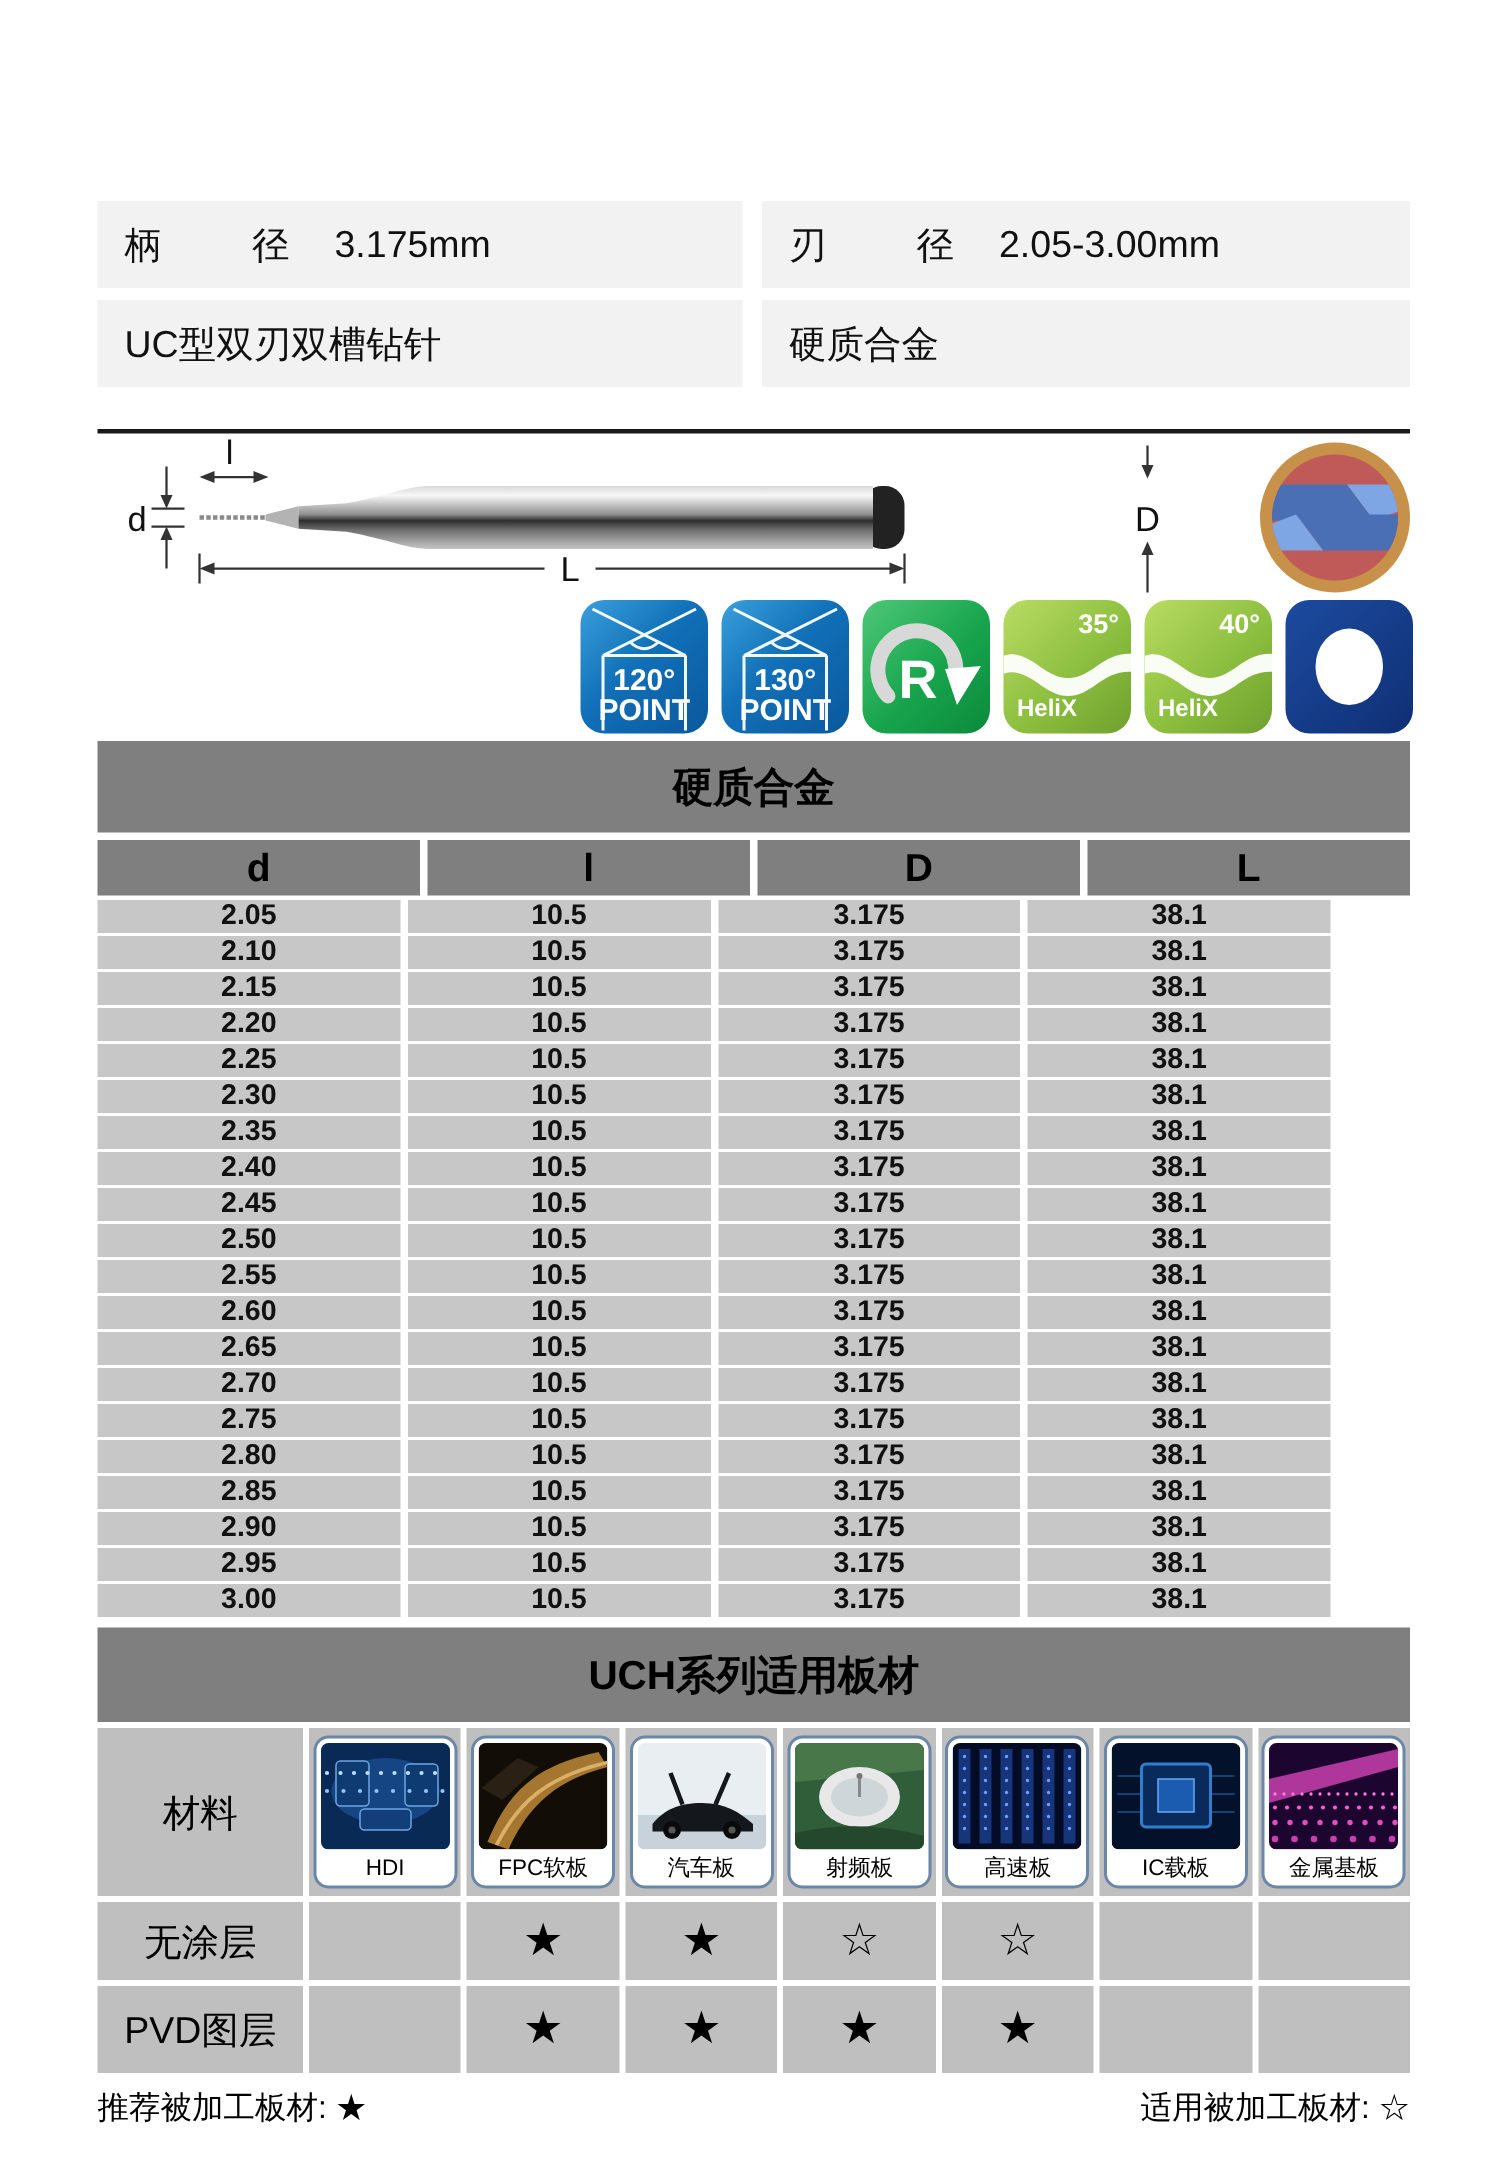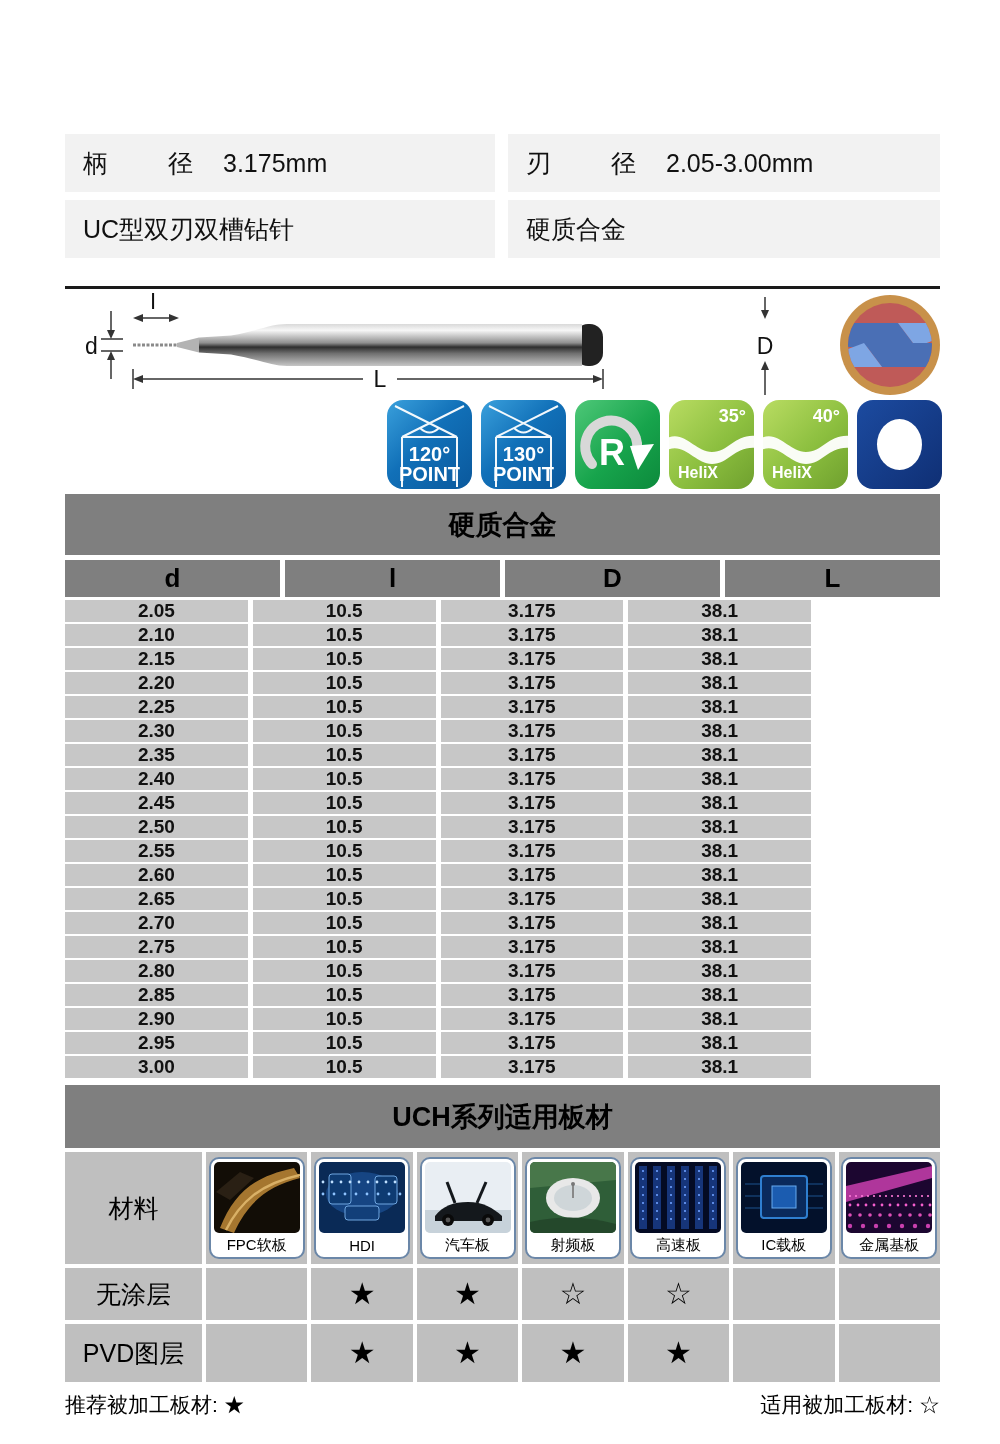--- a/index.html
+++ b/index.html
@@ -48,21 +48,21 @@
   .bar{position:absolute;left:65px;width:875px;background:#7f7f7f;display:flex;align-items:center;
        justify-content:center;font-size:27px;font-weight:bold;color:#000;}
   .bar1{top:494px;height:61px;}
   .bar2{top:1085px;height:63px;}
 
   
   .thead{position:absolute;left:65px;top:560px;width:875px;height:37px;display:grid;
          grid-template-columns:repeat(4,1fr);column-gap:5px;}
   .th{background:#7f7f7f;display:flex;align-items:center;justify-content:center;
       font-size:26px;font-weight:bold;color:#000;}
-  .tbody{position:absolute;left:65px;top:600px;width:746px;}
+  .tbody{position:absolute;left:65px;top:600px;width:822px;}
   .tr{display:grid;grid-template-columns:repeat(4,1fr);column-gap:5px;height:22px;margin-bottom:2px;}
   .td{background:#c7c7c7;display:flex;align-items:center;justify-content:center;
       font-size:19px;font-weight:bold;color:#111;}
 
   
   .mat{position:absolute;left:65px;top:1152px;width:875px;display:grid;
        grid-template-columns:137px repeat(7,1fr);grid-template-rows:112px 52px 58px;gap:4px;}
   .mcell{background:#bfbfbf;display:flex;align-items:center;justify-content:center;}
   .mlabel{font-size:25px;color:#000;}
   .card{width:96px;height:102px;background:#fff;border:2px solid #6b87a8;border-radius:10px;
@@ -356,33 +356,20 @@
         <div class="td">3.00</div>
         <div class="td">10.5</div>
         <div class="td">3.175</div>
         <div class="td">38.1</div>
       </div>
     </div>
 
   <div class="bar bar2">UCH系列适用板材</div>
   <div class="mat" id="mat">
       <div class="mcell mlabel">材料</div>
-      <div class="mcell ">
-        <div class="card">
-          <div class="photo">
-            <svg viewBox="0 0 86 71" preserveAspectRatio="none">
-              <rect width="86" height="71" fill="#120d06"></rect>
-              <path d="M6,66 C20,32 38,15 80,6 L86,16 C54,24 34,40 20,71 Z" fill="#a5762f"></path>
-              <path d="M12,68 C26,40 46,22 86,13" stroke="#d9b066" stroke-width="2.5" fill="none"></path>
-              <path d="M2,30 L26,10 L40,16 L16,38 Z" fill="#2a2014"></path>
-            </svg>
-          </div>
-          <div class="cap">FPC软板</div>
-        </div>
-      </div>
       <div class="mcell ">
         <div class="card">
           <div class="photo">
             <svg viewBox="0 0 86 71" preserveAspectRatio="none">
               <rect width="86" height="71" fill="#0a2a56"></rect>
               <ellipse cx="43" cy="32" rx="36" ry="22" fill="#1b4f93" opacity=".75"></ellipse>
               <rect x="10" y="12" width="22" height="30" rx="3" fill="#0e3b72" stroke="#6fa6e0"></rect>
               <rect x="56" y="14" width="22" height="28" rx="3" fill="#0e3b72" stroke="#6fa6e0"></rect>
               <rect x="26" y="44" width="34" height="14" rx="3" fill="#123f79" stroke="#6fa6e0"></rect>
               <circle cx="4" cy="20" r="1.4" fill="#bfe0ff"></circle>
@@ -398,20 +385,33 @@
               <circle cx="15" cy="32" r="1.4" fill="#8fc4ff"></circle>
               <circle cx="26" cy="32" r="1.4" fill="#8fc4ff"></circle>
               <circle cx="37" cy="32" r="1.4" fill="#8fc4ff"></circle>
               <circle cx="48" cy="32" r="1.4" fill="#8fc4ff"></circle>
               <circle cx="59" cy="32" r="1.4" fill="#8fc4ff"></circle>
               <circle cx="70" cy="32" r="1.4" fill="#8fc4ff"></circle>
               <circle cx="81" cy="32" r="1.4" fill="#8fc4ff"></circle>
             </svg>
           </div>
           <div class="cap">HDI</div>
+        </div>
+      </div>
+      <div class="mcell ">
+        <div class="card">
+          <div class="photo">
+            <svg viewBox="0 0 86 71" preserveAspectRatio="none">
+              <rect width="86" height="71" fill="#120d06"></rect>
+              <path d="M6,66 C20,32 38,15 80,6 L86,16 C54,24 34,40 20,71 Z" fill="#a5762f"></path>
+              <path d="M12,68 C26,40 46,22 86,13" stroke="#d9b066" stroke-width="2.5" fill="none"></path>
+              <path d="M2,30 L26,10 L40,16 L16,38 Z" fill="#2a2014"></path>
+            </svg>
+          </div>
+          <div class="cap">FPC软板</div>
         </div>
       </div>
       <div class="mcell ">
         <div class="card">
           <div class="photo">
             <svg viewBox="0 0 86 71" preserveAspectRatio="none">
               <rect width="86" height="71" fill="#e9eef3"></rect>
               <rect y="48" width="86" height="23" fill="#c7d2da"></rect>
               <path d="M10,54 C18,44 28,40 43,40 C58,40 68,46 77,54 L77,59 L10,59 Z" fill="#14181c"></path>
               <line x1="30" y1="41" x2="22" y2="20" stroke="#14181c" stroke-width="3"></line>

